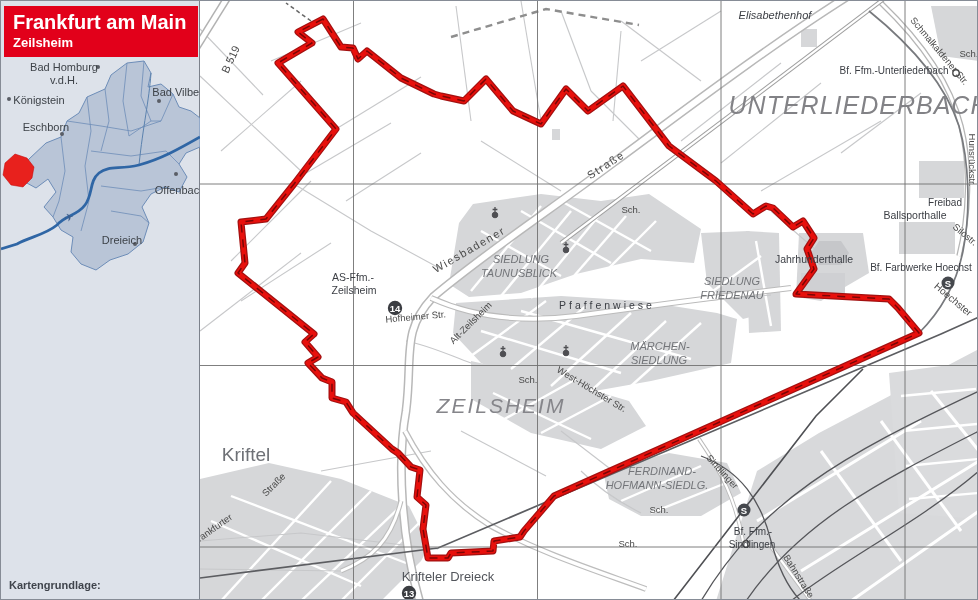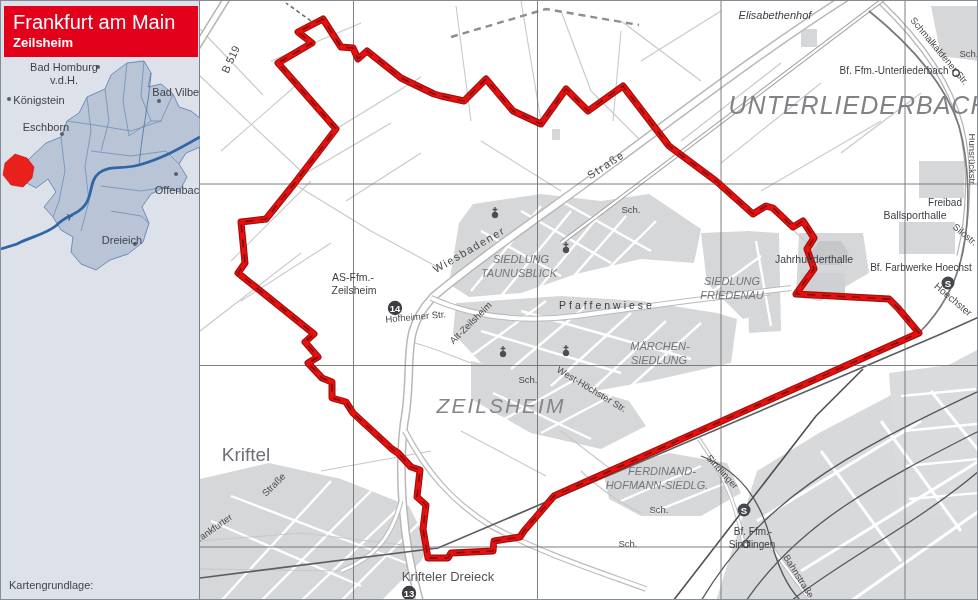--- a/index.html
+++ b/index.html
@@ -1,24 +1,24 @@
 <!DOCTYPE html>
 <html><head>
 <meta charset="utf-8">
 <style>
   body{margin:0;background:#fff}
   .page{position:relative;width:978px;height:600px;overflow:hidden;border:1px solid #868c96;box-sizing:border-box;font-family:"Liberation Sans",sans-serif}
   svg.map{position:absolute;left:0;top:0}
   .sidebar{position:absolute;left:0;top:0;width:199px;height:598px;background:#dde2ea;border-right:1px solid #7c828c;box-sizing:border-box}
   .hdr{position:absolute;left:3px;top:5px;width:194px;height:51px;background:#e2001a;color:#fff;padding:5px 0 0 9px;box-sizing:border-box}
-  .hdr .title{font-size:20px;font-weight:normal;white-space:nowrap}
+  .hdr .title{font-size:20px;font-weight:bold;white-space:nowrap}
   .hdr .subtitle{font-size:13px;font-weight:bold;margin-top:1px}
   .inset{position:absolute;left:0;top:56px}
   .attribution{position:absolute;left:8px;bottom:7px;font-size:11px;color:#3f444c;line-height:14px}
-  .attribution .b{font-weight:normal}
+  .attribution .b{font-weight:bold}
   
   .t{font-family:"Liberation Sans",sans-serif;fill:#4a4a4a}
   .s9{font-size:9.5px}.s10{font-size:10px}.s105{font-size:10.5px}.s11{font-size:11px}
   .pl{fill:#3b3e44}
   .sied{font-family:"Liberation Sans",sans-serif;font-style:italic;font-size:11px;fill:#737579}
   .bigd{font-family:"Liberation Sans",sans-serif;font-style:italic;font-size:25px;fill:#828286;letter-spacing:1px}
   .midd{font-family:"Liberation Sans",sans-serif;font-style:italic;font-size:21px;fill:#85858a;letter-spacing:2px}
   .town{font-family:"Liberation Sans",sans-serif;font-size:19px;fill:#6e7176}
   .junc{font-family:"Liberation Sans",sans-serif;font-size:13px;fill:#53565c}
   .ital{font-style:italic}

